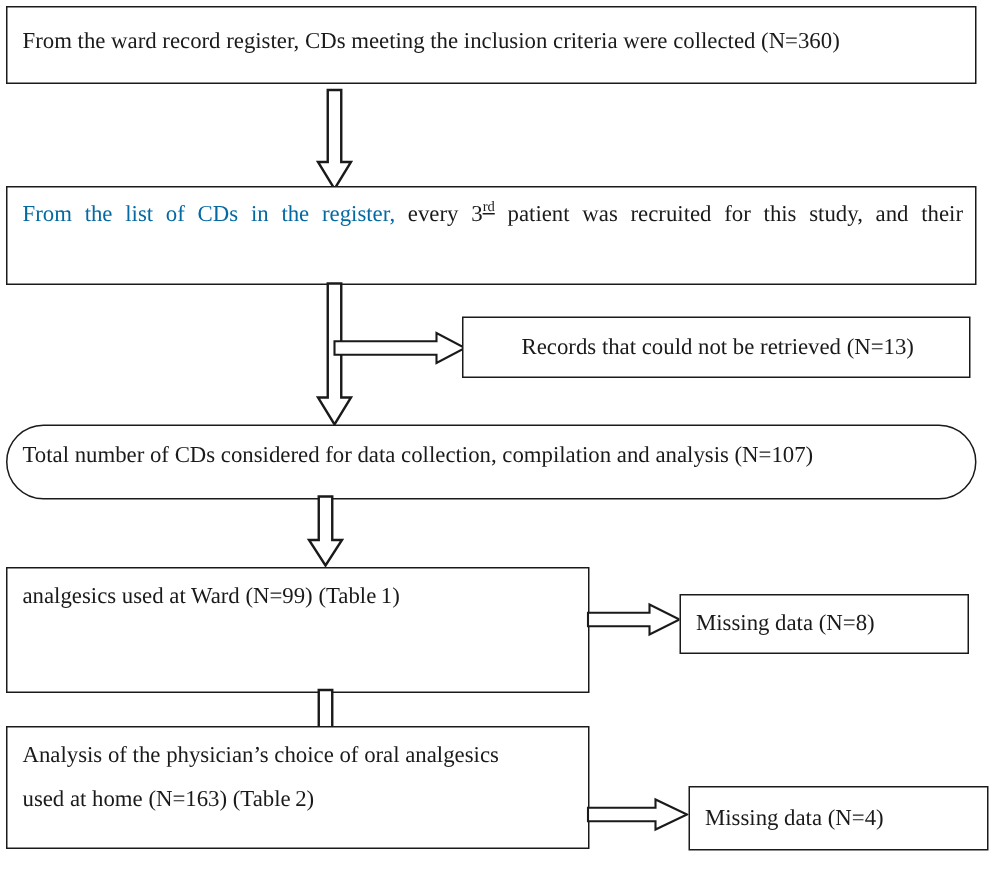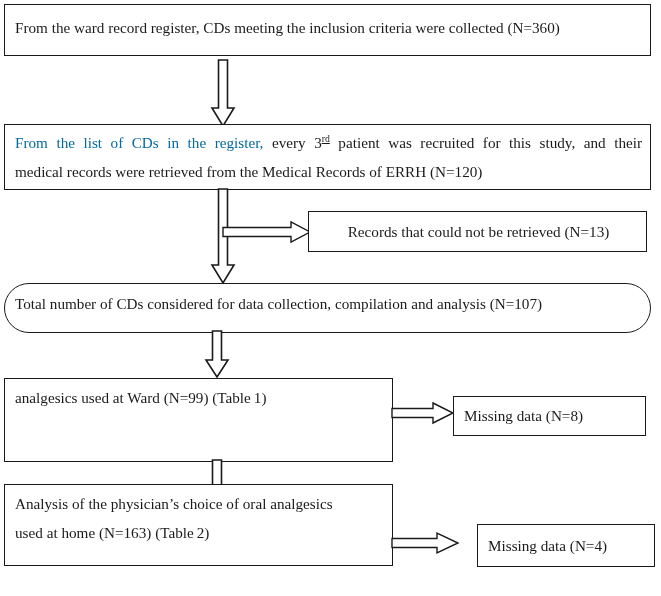--- a/index.html
+++ b/index.html
@@ -81,21 +81,20 @@
 
   <div class="arrow" style="left:210px; top:60px; width:26px; height:68px;">
     <svg width="26" height="68" viewBox="0 0 26 68">
       <path d="M 8.5 0 L 17.5 0 L 17.5 48 L 24 48 L 13 66 L 2 48 L 8.5 48 Z"></path>
     </svg>
   </div>
 
   <div class="box just" style="left:4px; top:124px; width:647px; height:66px;">
     <div class="txt" style="top:3px;">
       <span class="line stretch"><span class="red">From the list of CDs in the register,</span><span> every 3</span><sup>rd</sup><span> patient was recruited for this study, and their</span></span>
-      <span class="line">medical records were retrieved from the Medical Records of ERRH (N=120)</span>
     </div>
   </div>
 
   <div class="arrow" style="left:206px; top:189px; width:34px; height:96px;">
     <svg width="34" height="96" viewBox="0 0 34 96">
       <path d="M 12.5 0 L 21.5 0 L 21.5 76 L 28 76 L 17 94 L 6 76 L 12.5 76 Z"></path>
     </svg>
   </div>
 
   <div class="arrow thin" style="left:223px; top:222px; width:90px; height:24px;">
@@ -146,17 +145,17 @@
       <span class="line" style="display:block;">used at home (N=163) (Table 2)</span>
     </div>
   </div>
 
   <div class="arrow thin" style="left:392px; top:533px; width:70px; height:24px;">
     <svg width="70" height="24" viewBox="0 0 70 24">
       <path d="M 0 5.5 L 45 5.5 L 45 0 L 66 10 L 45 20 L 45 14.5 L 0 14.5 Z"></path>
     </svg>
   </div>
 
-  <div class="box" style="left:459px; top:524px; width:178px; height:43px;margin-left:18px;">
+  <div class="box" style="left:459px; top:524px; width:200px; height:43px;">
     <div class="txt" style="top:6px;">Missing data (N=4)</div>
   </div>
 
 </div>
 
 </body></html>

